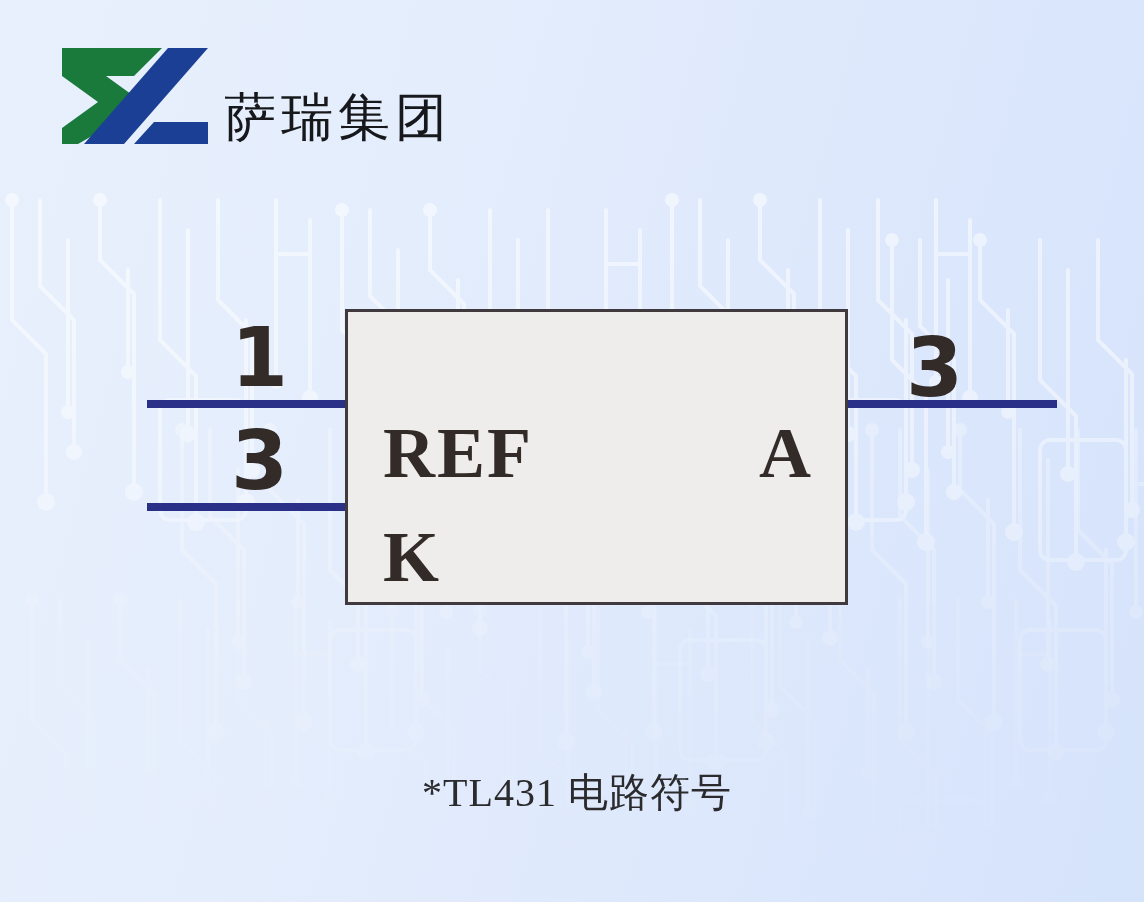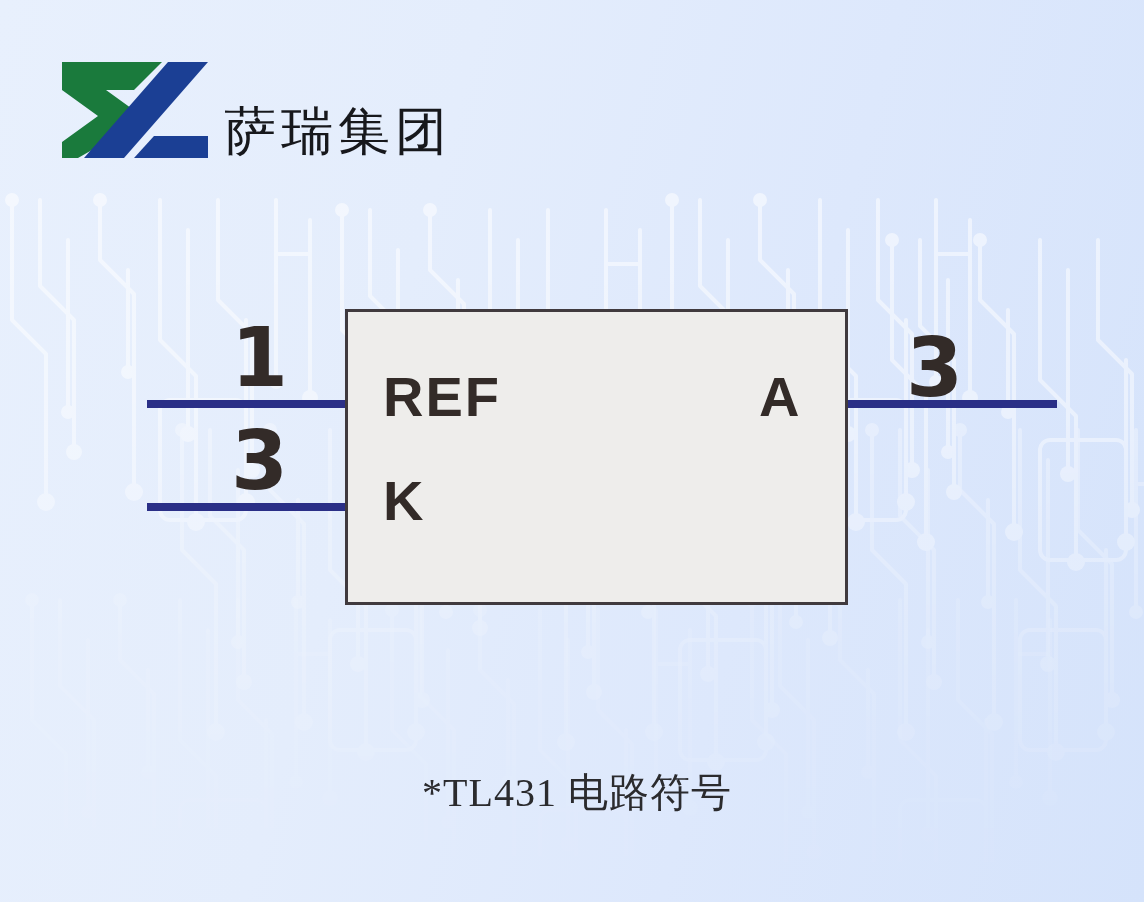--- a/index.html
+++ b/index.html
@@ -23,21 +23,21 @@
   #circuit-bg {
     position: absolute;
     inset: 0;
     pointer-events: none;
   }
 
   
   #logo {
     position: absolute;
     left: 58px;
-    top: 60px;
+    top: 46px;
     display: flex;
     align-items: flex-end;
   }
   #logo-mark {
     width: 152px;
     height: 100px;
     flex: none;
   }
   #logo-text {
     margin-left: 14px;
@@ -97,25 +97,26 @@
     font-size: 82px;
     line-height: 1;
     color: #332b28;
   }
   #pin-1 { left: 231px; top: 317px; }
   #pin-3-k { left: 231px; top: 420px; }
   #pin-3-a { left: 906px; top: 327px; }
 
   .port-label {
     position: absolute;
-    font-family: Liberation Sans, sans-serif;
+    font-family: Liberation Serif, serif;
     font-weight: bold;
-    font-size: 56px;
+    font-size: 72px;
     line-height: 1;
     color: #332b28;
+    margin-top: 48px;
   }
   #label-ref { left: 383px; top: 369px; letter-spacing: 2px; }
   #label-k   { left: 383px; top: 473px; }
   #label-a   { left: 759px; top: 369px; }
 
   #caption {
     position: absolute;
     left: 5px;
     top: 765px;
     width: 1144px;

